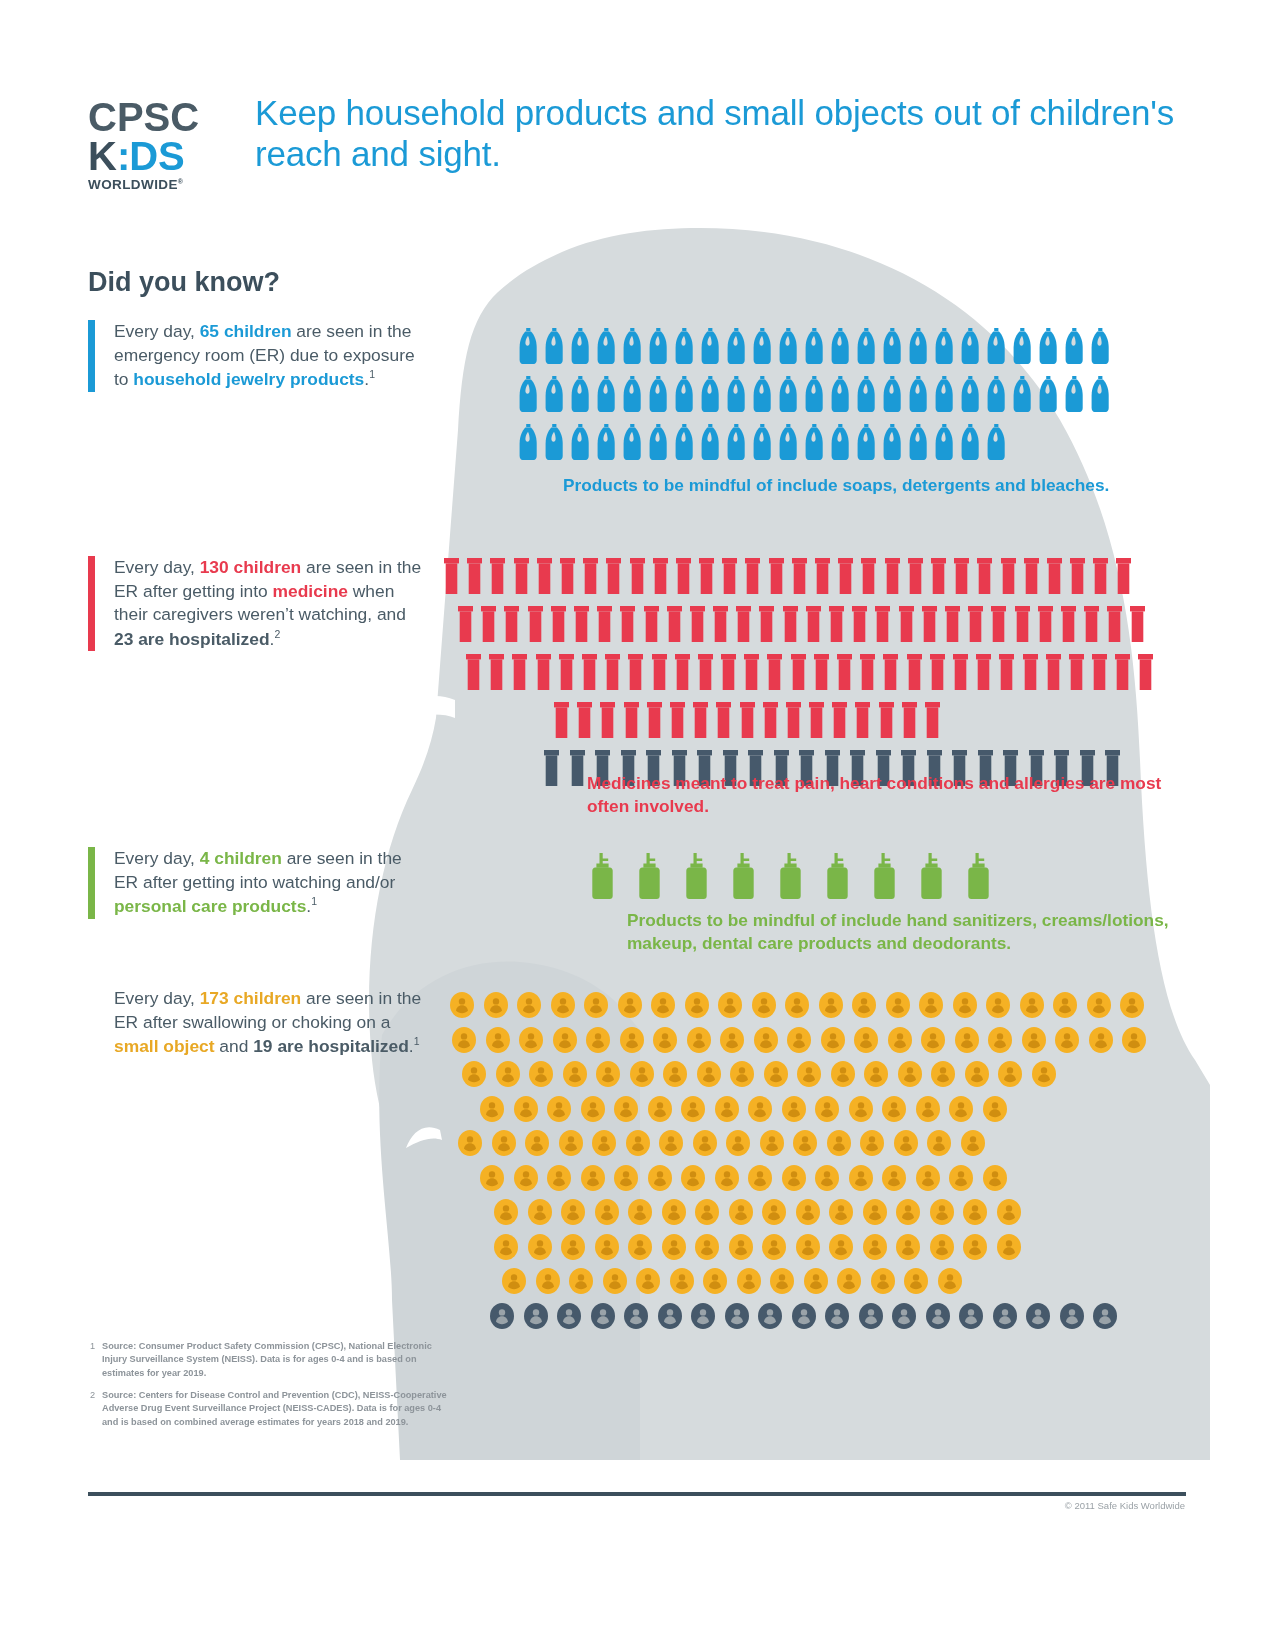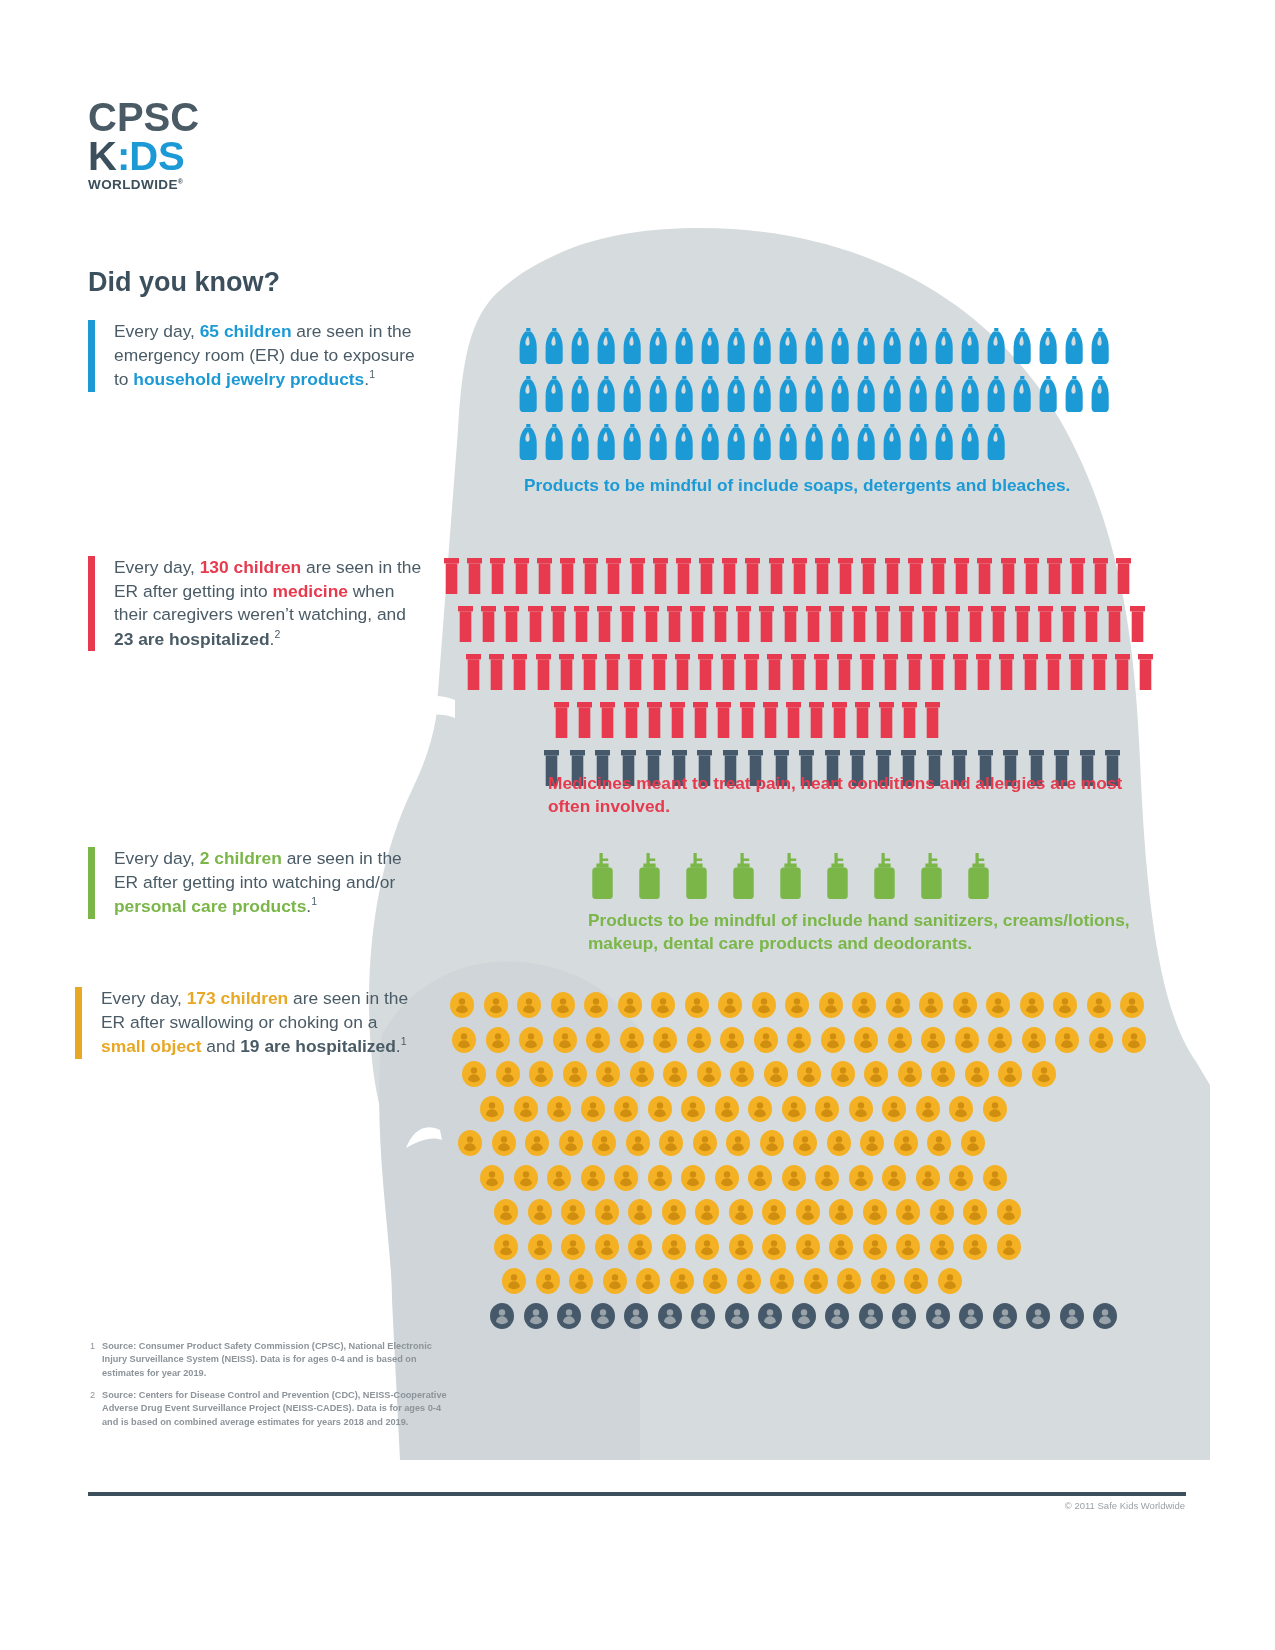--- a/index.html
+++ b/index.html
@@ -29,33 +29,33 @@
   .didyouknow{position:absolute;left:88px;top:267px;font-size:27px;font-weight:bold;color:#3c4f5c;z-index:3;}
 
   .fact{position:absolute;z-index:3;display:flex;}
   .bar{width:7px;flex:0 0 7px;}
   .fact-text{margin-left:19px;font-size:17.4px;line-height:1.36;color:#4a5b66;width:310px;}
   .fact-text sup{font-size:10.5px;vertical-align:super;font-weight:normal;color:#4a5b66;}
 
   #fact-1{left:88px;top:320px;}
   #fact-2{left:88px;top:556px;}
   #fact-3{left:88px;top:847px;}
-  #fact-4{left:75px;top:987px;}
+  #fact-4{left:88px;top:987px;align-items:center;}
 
   
   .footnotes{position:absolute;left:90px;top:1340px;width:360px;z-index:3;}
   .fn{display:flex;font-size:9.2px;line-height:1.45;color:#8d949a;margin-bottom:9px;}
   .fn .num{width:12px;flex:0 0 12px;}
   .fn .txt{flex:1;font-weight:bold;}
 
   
   .icon-row{display:flex;z-index:3;position:relative;}
   .block{position:absolute;z-index:3;}
 
-  .caption{font-size:17.3px;font-weight:bold;line-height:1.33;z-index:3;position:absolute;}
+  .caption{font-size:17.3px;font-weight:bold;line-height:1.33;z-index:3;position:absolute;margin-left:39px;}
 
   
   .footer-rule{position:absolute;left:88px;top:1492px;width:1098px;height:4px;background:#3c4f5c;z-index:3;}
   .copyright{position:absolute;right:90px;top:1500px;font-size:9.5px;color:#9aa1a6;z-index:3;}
 </style>
 </head>
 <body>
 
 <div class="page">
 
@@ -87,35 +87,36 @@
       L392,1300 C392,1240 372,1140 382,1035 Z"></path>
     <path fill="#ffffff" d="M440,1130 C424,1122 412,1132 406,1148 C420,1140 432,1136 442,1140 Z"></path>
   </svg>
 
   <div class="header">
     <div class="logo">
       <div class="l1">CPSC</div>
       <div class="l2"><span class="kk">K</span><span class="dots">:</span><span>DS</span></div>
       <div class="l3"><span>WORLDWIDE</span><sup>®</sup></div>
     </div>
+    <div class="headline">Keep household products and small objects out of children's reach and sight.</div>
   </div>
 
   <div class="didyouknow">Did you know?</div>
 
   <div class="fact" id="fact-1">
     <div class="bar" style="background: rgb(27, 154, 214);"></div>
     <div class="fact-text"><span>Every day, </span><span style="font-weight: bold; color: rgb(27, 154, 214);">65 children</span><span> are seen in the emergency room (ER) due to exposure to </span><span style="font-weight: bold; color: rgb(27, 154, 214);">household jewelry products</span><span>.</span><sup>1</sup></div>
   </div>
   <div class="fact" id="fact-2">
     <div class="bar" style="background: rgb(232, 58, 78);"></div>
     <div class="fact-text"><span>Every day, </span><span style="font-weight: bold; color: rgb(232, 58, 78);">130 children</span><span> are seen in the ER after getting into </span><span style="font-weight: bold; color: rgb(232, 58, 78);">medicine</span><span> when their caregivers weren’t watching, and </span><span style="font-weight: bold; color: rgb(74, 91, 102);">23 are hospitalized</span><span>.</span><sup>2</sup></div>
   </div>
   <div class="fact" id="fact-3">
     <div class="bar" style="background: rgb(122, 182, 72);"></div>
-    <div class="fact-text"><span>Every day, </span><span style="font-weight: bold; color: rgb(122, 182, 72);">2 children</span><span> are seen in the ER after getting into watching and/or </span><span style="font-weight: bold; color: rgb(122, 182, 72);">personal care products</span><span>.</span><sup>1</sup></div>
+    <div class="fact-text"><span>Every day, </span><span style="font-weight: bold; color: rgb(122, 182, 72);">4 children</span><span> are seen in the ER after getting into watching and/or </span><span style="font-weight: bold; color: rgb(122, 182, 72);">personal care products</span><span>.</span><sup>1</sup></div>
   </div>
   <div class="fact" id="fact-4">
     <div class="bar" style="background: rgb(232, 168, 37);"></div>
     <div class="fact-text"><span>Every day, </span><span style="font-weight: bold; color: rgb(232, 168, 37);">173 children</span><span> are seen in the ER after swallowing or choking on a </span><span style="font-weight: bold; color: rgb(232, 168, 37);">small object</span><span> and </span><span style="font-weight: bold; color: rgb(74, 91, 102);">19 are hospitalized</span><span>.</span><sup>1</sup></div>
   </div>
 
   <div class="block" id="g-bottles" style="left:519px;top:328px;width:620px;">
       <div class="icon-row" style="margin-bottom: 12px;">
         <span style="margin-right: 7px; line-height: 0;"><svg width="19" height="36" viewBox="0 0 19 36">
             <path fill="#1b9ad6" d="M7.2 0h4.2v3.2h-4.2z"></path>

